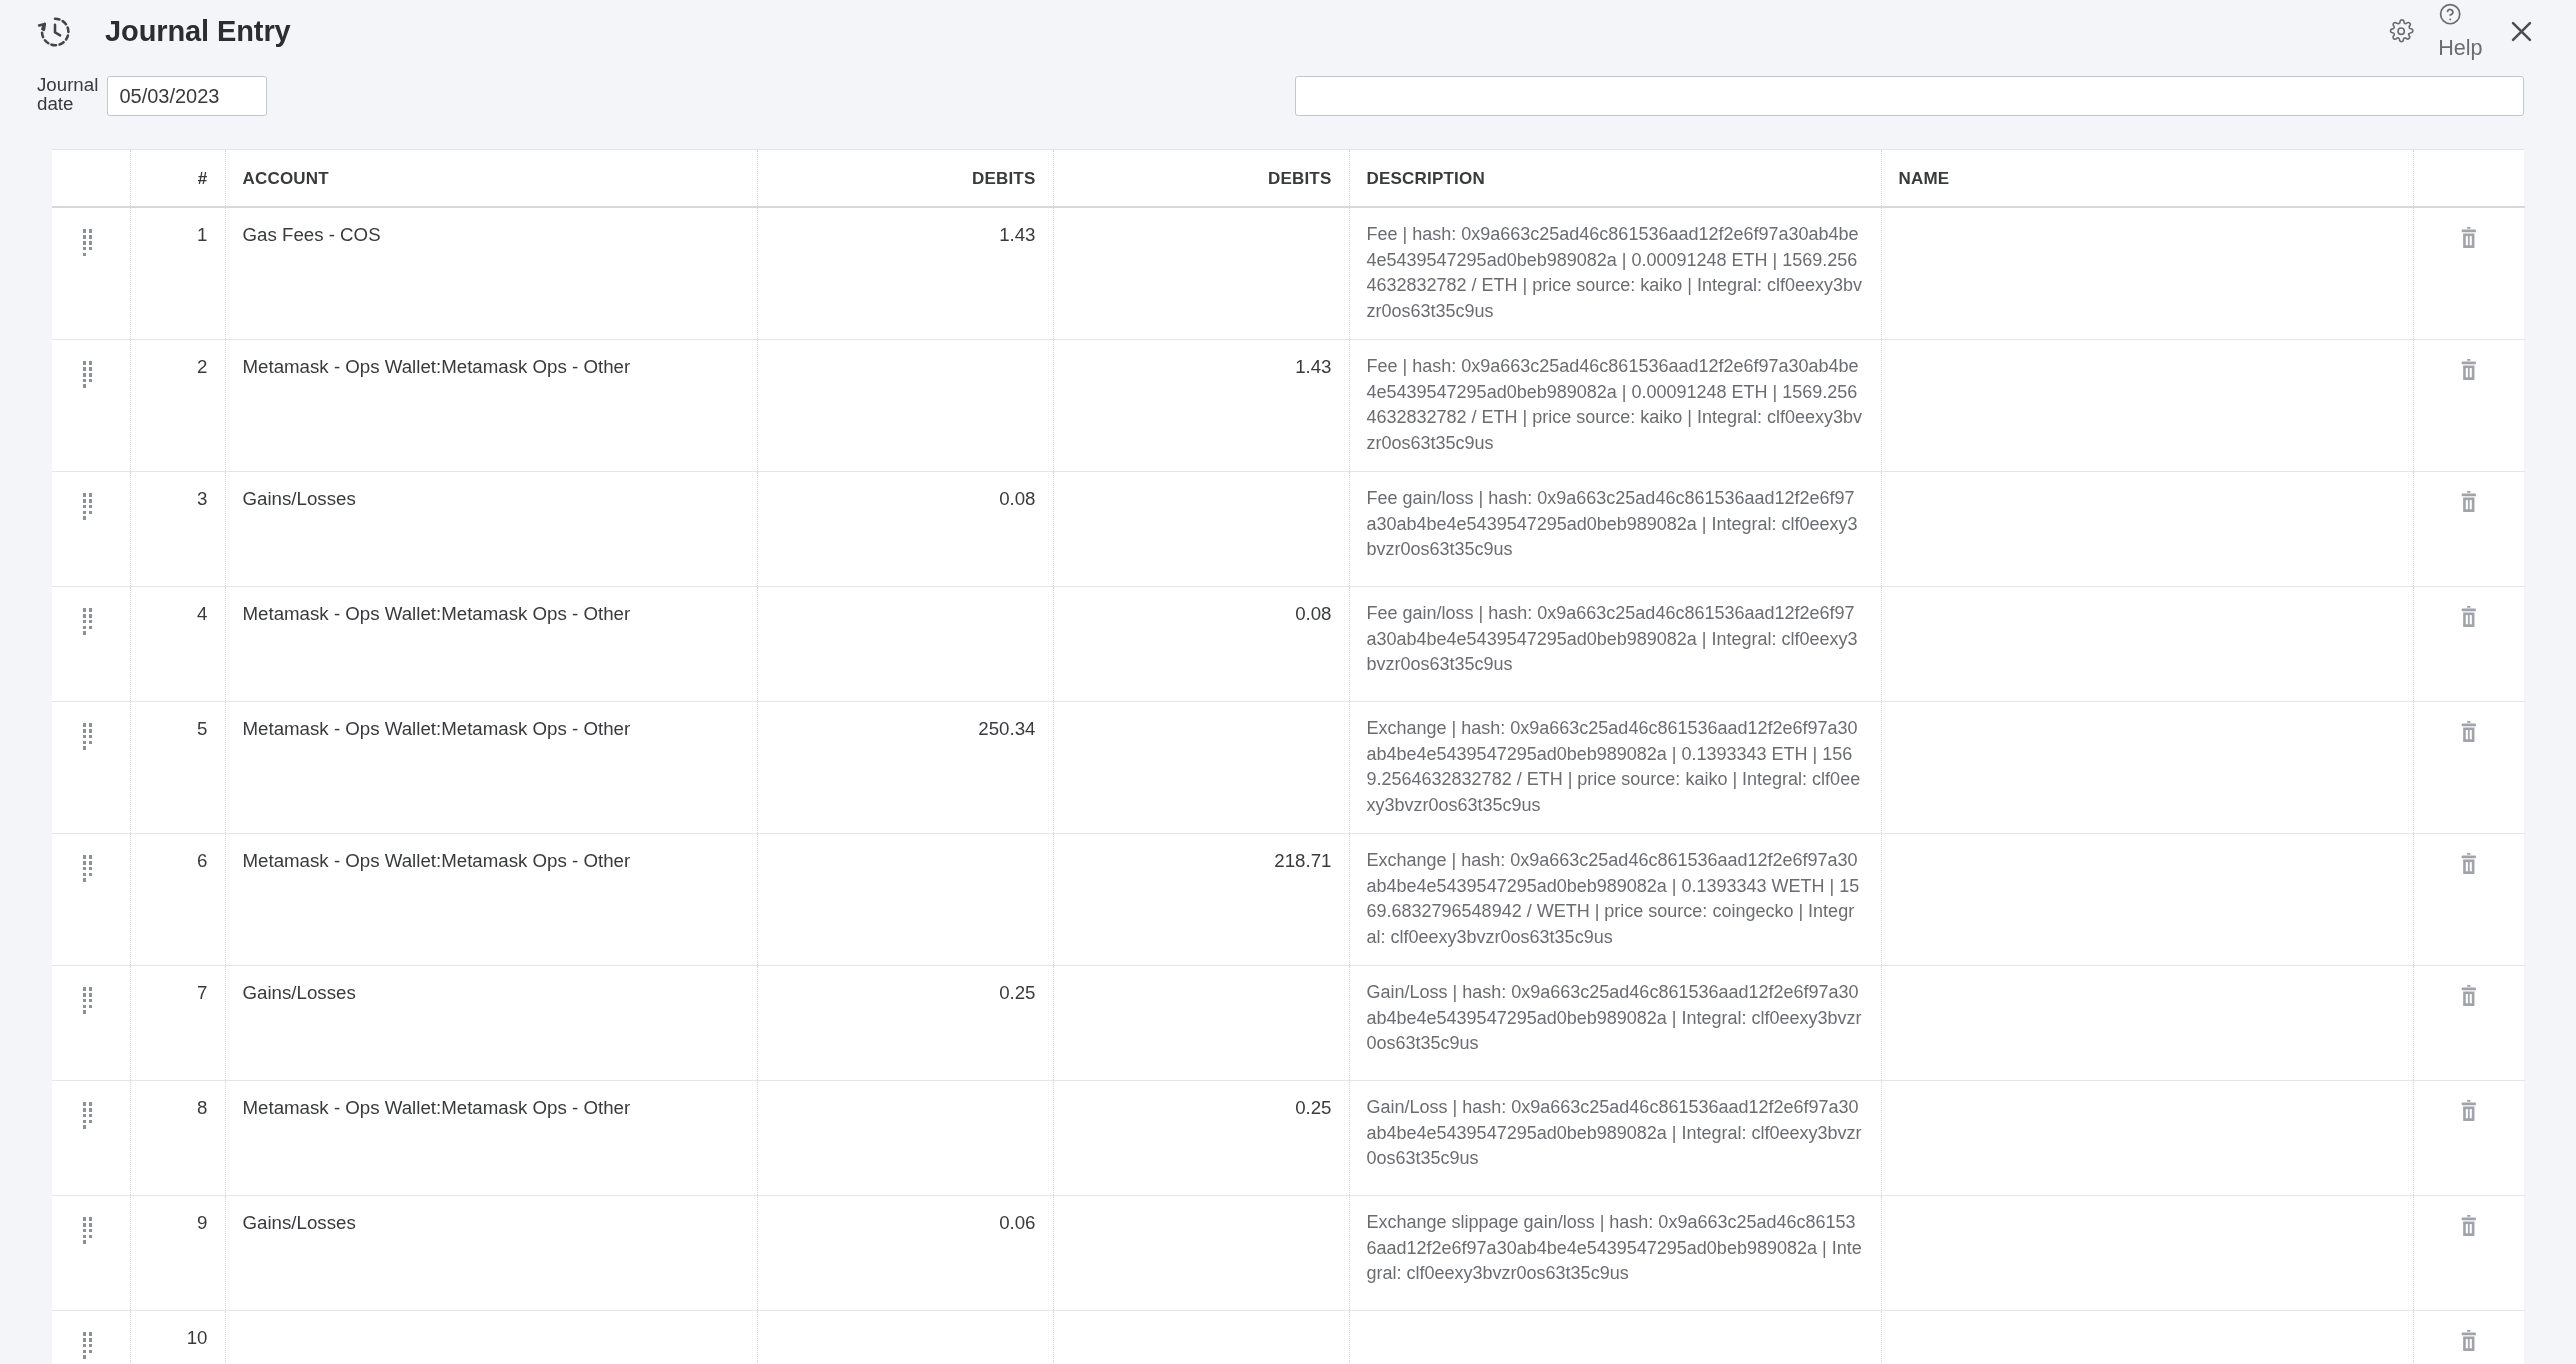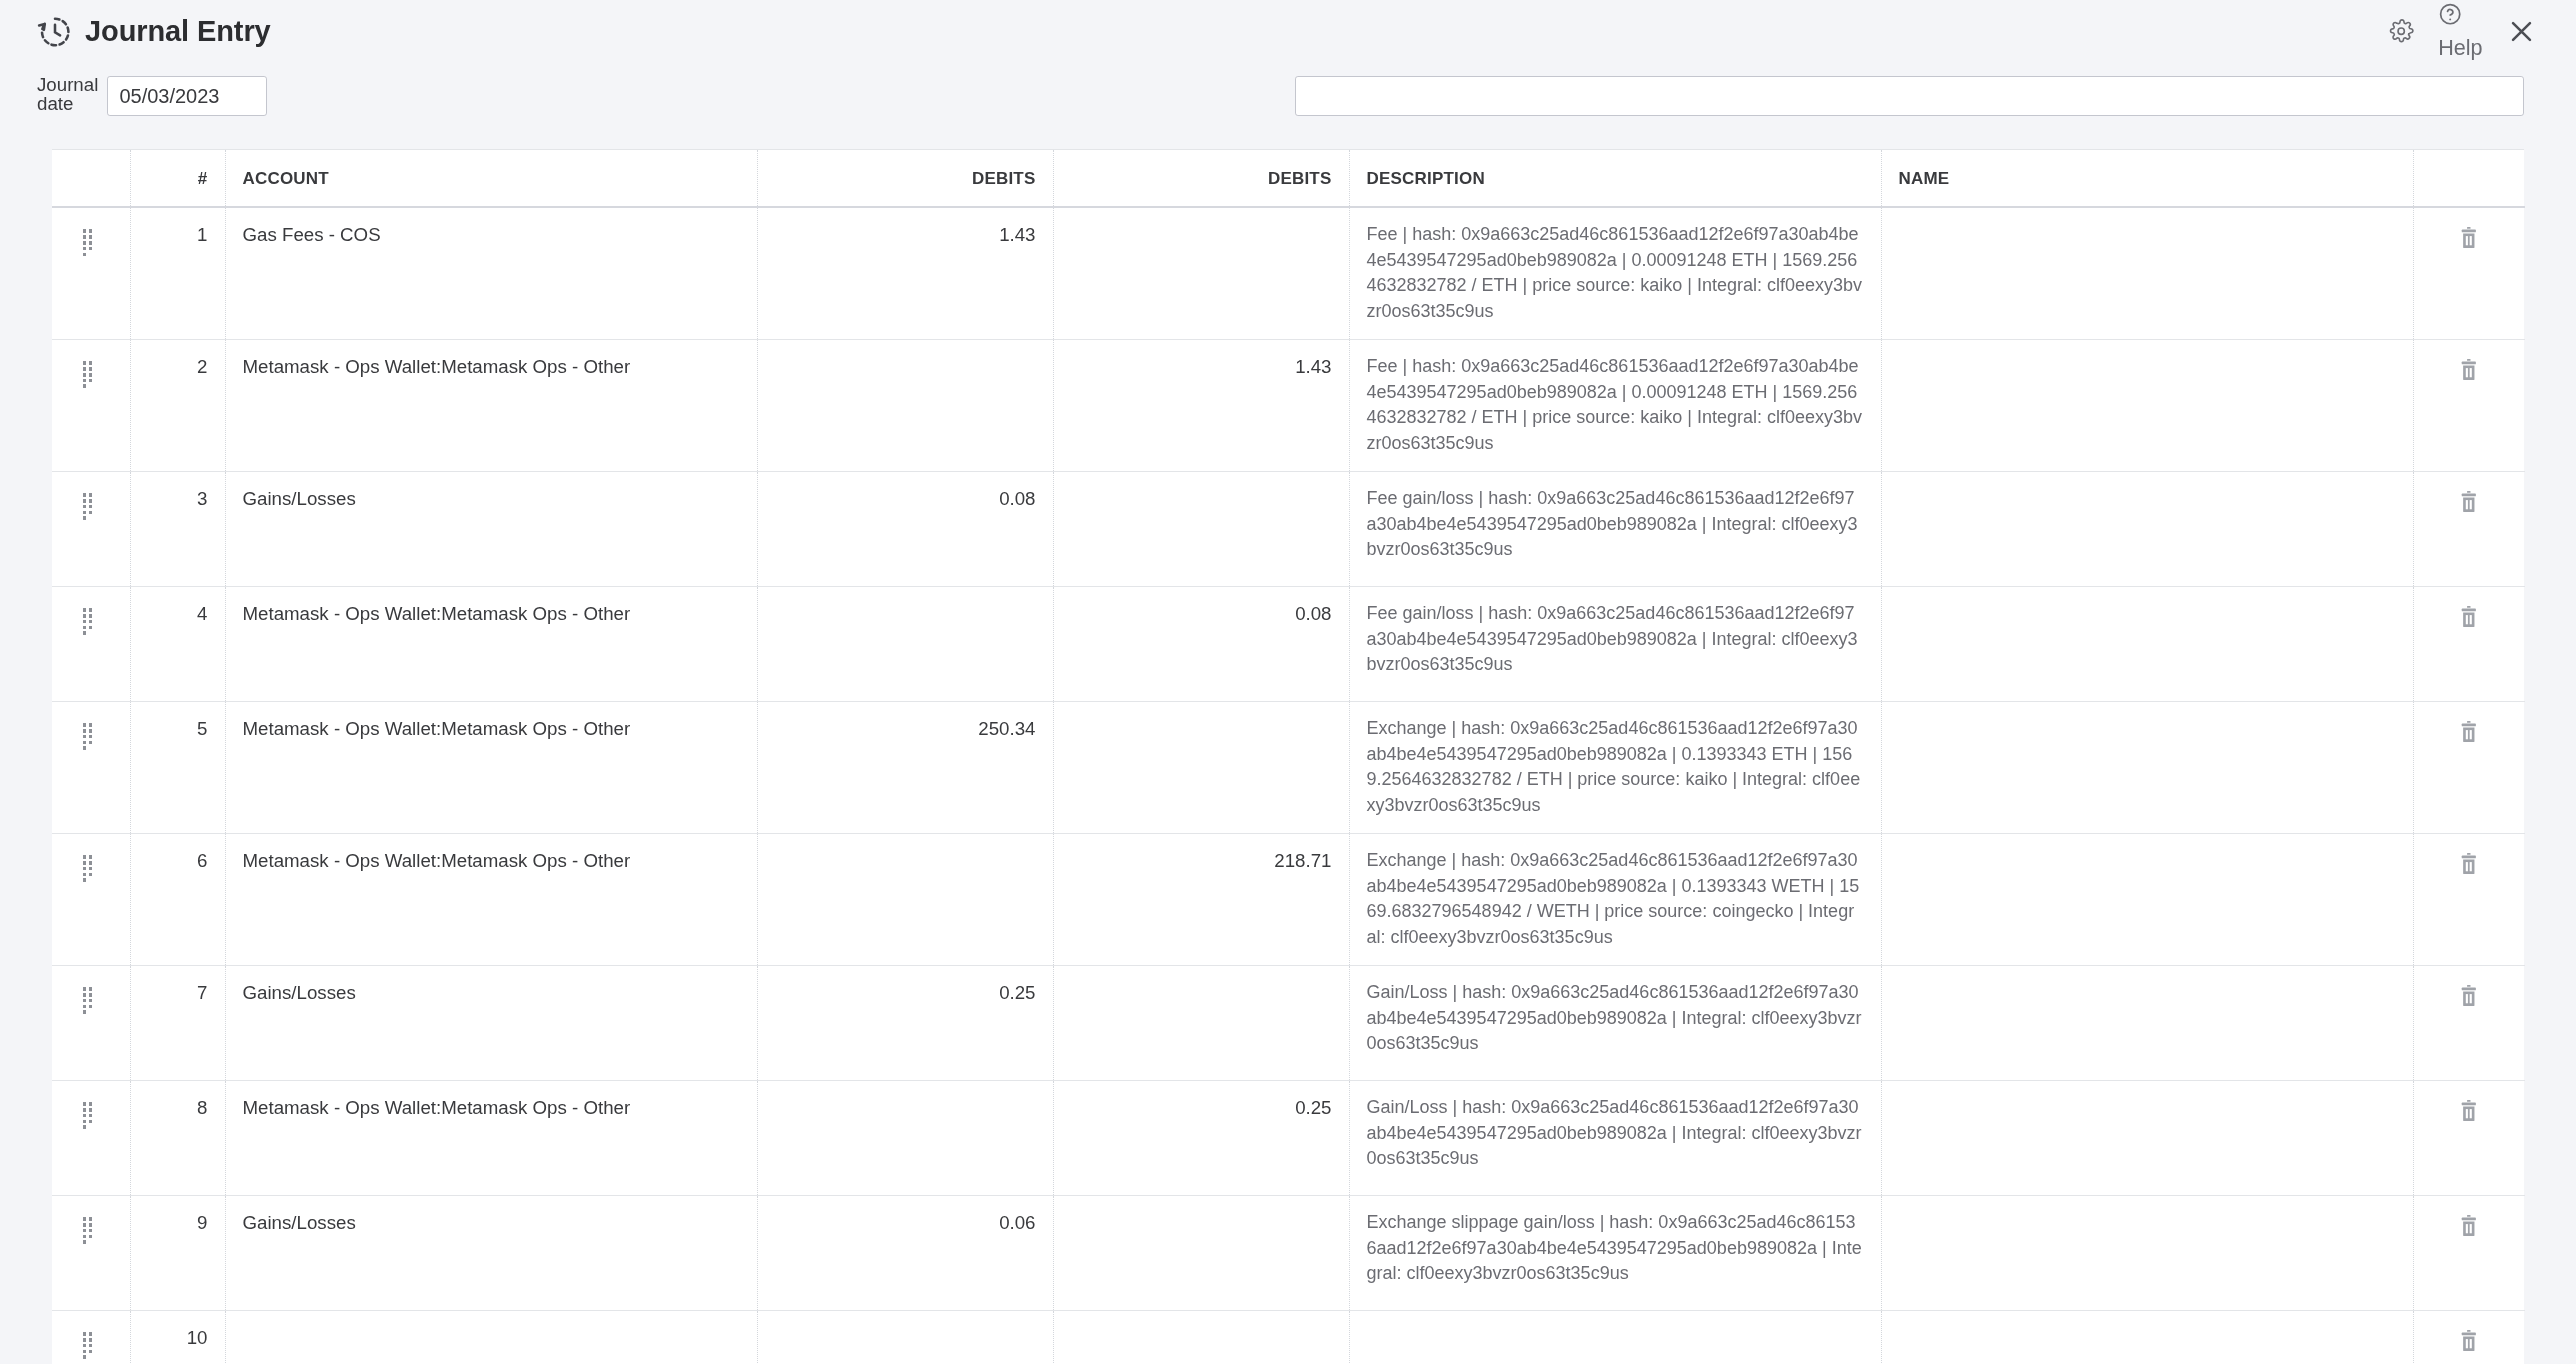--- a/index.html
+++ b/index.html
@@ -14,21 +14,21 @@
   }
 
   
   .app-header {
     height: 63px;
     background: #f4f5f8;
     display: flex;
     align-items: center;
     padding: 0 40px 0 37px;
   }
-  .title-group { display: flex; align-items: center; gap: 12px; }
+  .title-group { display: flex; align-items: center; gap: 32px; }
   .history-icon { width: 36px; height: 36px; display: block; }
   .page-title {
     font-size: 29px;
     font-weight: bold;
     letter-spacing: -0.1px;
     color: #2c2d30;
     white-space: nowrap;
   }
   .header-spacer { flex: 1; }
   .header-actions { display: flex; align-items: center; gap: 24.4px; }

